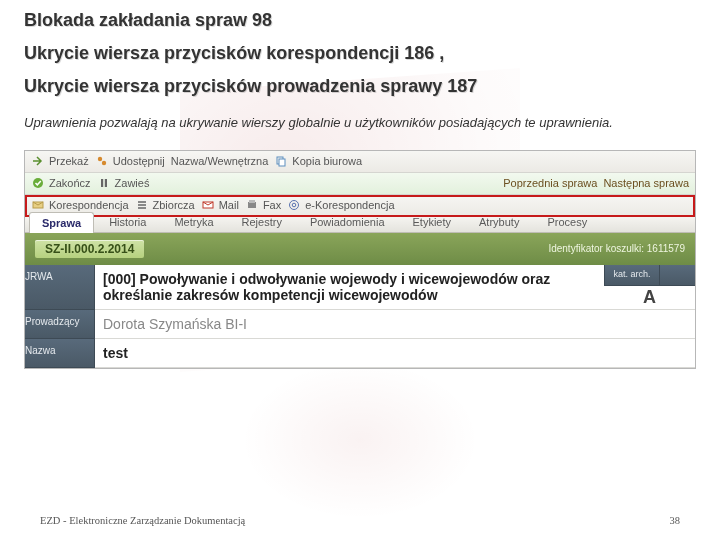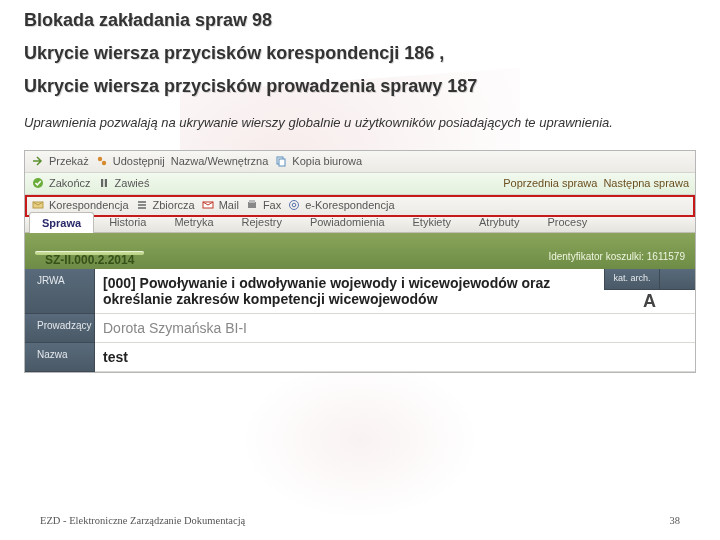--- a/index.html
+++ b/index.html
@@ -84,24 +84,25 @@
     background: #fff;
     color: #2a2a6a;
     border-color: #bfbdb5;
     font-weight: bold;
     position: relative;
     top: 1px;
   }
 
   .case-header {
     display: flex;
+    align-items: center;
     background: linear-gradient(#8aa55a, #6e8c46);
     color: #fff;
     height: 32px;
-    padding: 18px 10px;
+    padding: 8px 10px;
     font-size: 12px;
   }
   .case-header .badge {
     background: linear-gradient(#cfe2a6, #b6d17f);
     color: #375018;
     padding: 2px 10px;
     border-radius: 2px;
     font-weight: bold;
     margin-right: 8px;
     box-shadow: inset 0 1px 0 rgba(255,255,255,0.6);
@@ -111,21 +112,21 @@
 
   .grid {
     display: grid;
     grid-template-columns: 70px 1fr 55px 36px;
     background: #fff;
   }
   .grid .lab {
     background: linear-gradient(#586a7b, #4a5966);
     color: #e5e9ed;
     font-size: 10px;
-    padding: 6px 12px;
+    padding: 6px 0;
     border-bottom: 1px solid #3d4a55;
     border-right: 1px solid #3d4a55;
   }
   .grid .val {
     padding: 6px 8px;
     color: #222;
     background: #fff;
     border-bottom: 1px solid #d9d9d5;
     font-size: 14px;
   }

